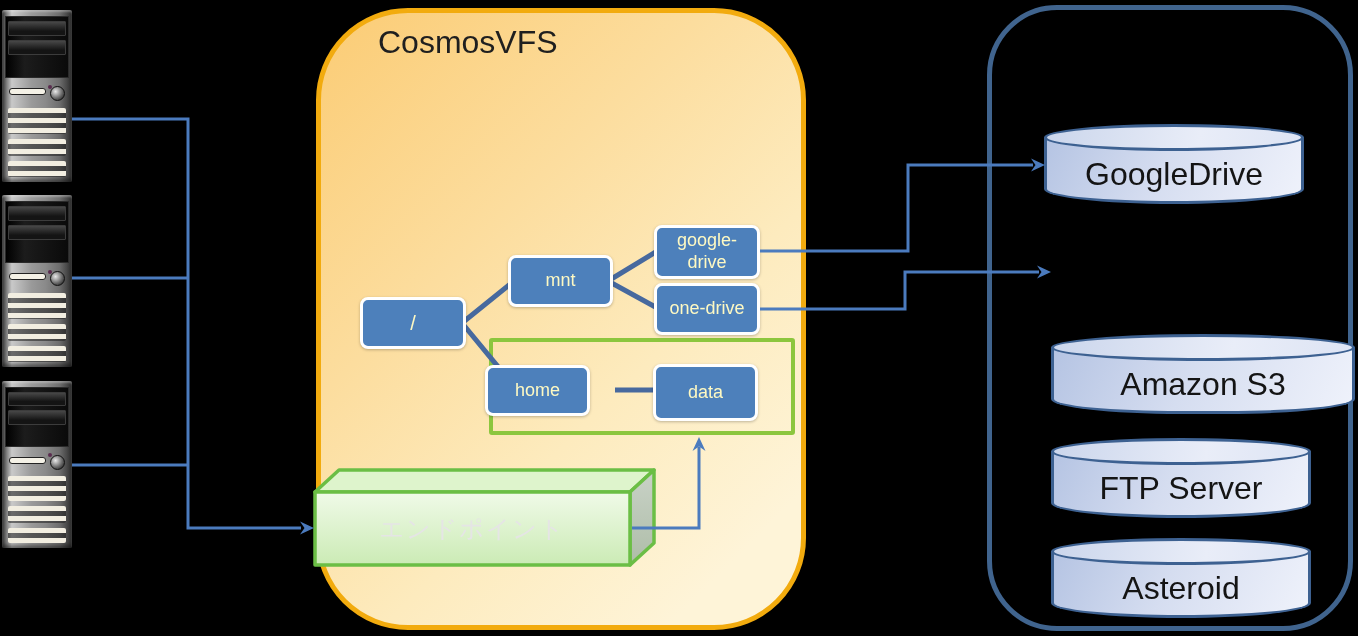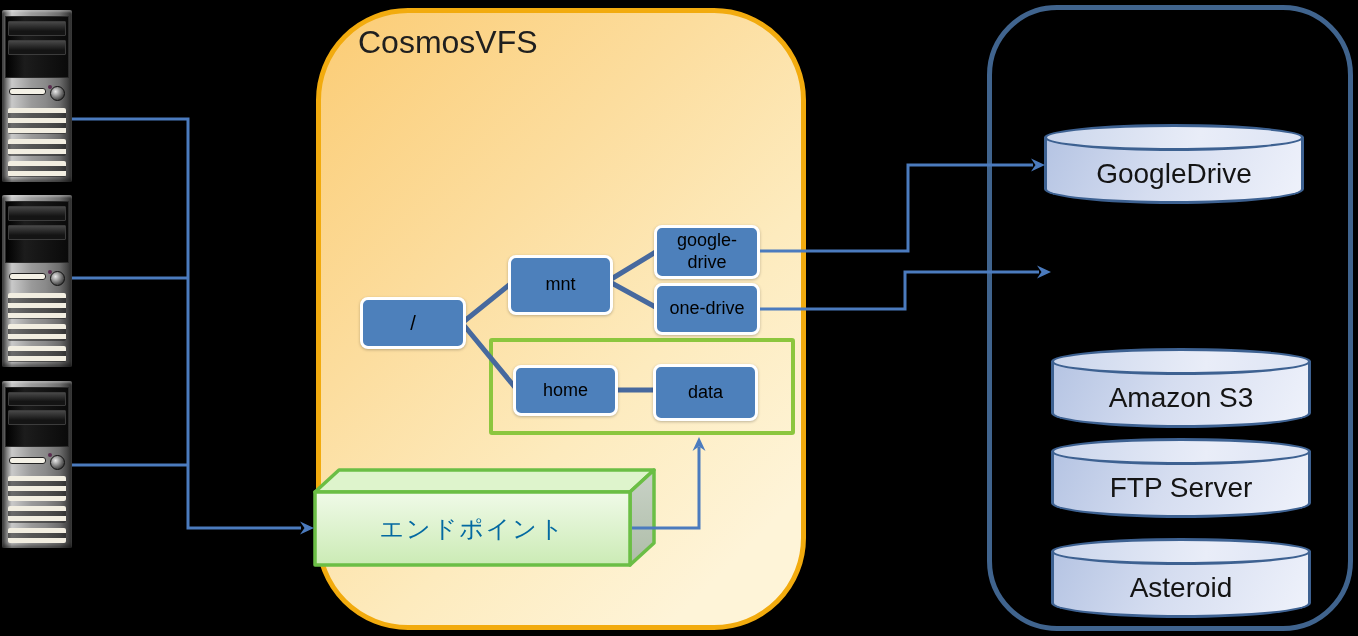--- a/index.html
+++ b/index.html
@@ -7,47 +7,47 @@
     position:relative;width:1358px;height:636px;background:#000;overflow:hidden;
     font-family:"Liberation Sans","DejaVu Sans",sans-serif;
   }
   
   .vfs-box{
     position:absolute;left:316px;top:8px;width:490px;height:622px;box-sizing:border-box;
     border:5px solid #F2AB0E;border-radius:92px;
     background:linear-gradient(135deg,#FBCC75 0%,#FCDD9E 35%,#FDEBBE 62%,#FEF4D8 88%);
   }
   .vfs-title{
-    position:absolute;left:358px;top:24px;font-size:32px;color:#1F1F1F;z-index:4;
+    position:absolute;left:378px;top:24px;font-size:32px;color:#1F1F1F;z-index:4;
   }
   
   .node{
     position:absolute;box-sizing:border-box;z-index:4;
     background:#4D80BB;border:3px solid #FFFFFF;border-radius:8px;
-    color:#000000;display:flex;align-items:center;justify-content:center;text-align:center;
+    color:#fef9c3;display:flex;align-items:center;justify-content:center;text-align:center;
     font-size:18px;line-height:1.2;box-shadow:0 1px 3px rgba(0,0,0,.25);
     padding:0 6px;word-break:break-word;
   }
   #node-root  {left:360px;top:297px;width:106px;height:52px;font-size:20px;}
-  #node-mnt   {left:508px;top:255px;width:105px;height:60px;}
+  #node-mnt   {left:508px;top:255px;width:105px;height:52px;}
   #node-google{left:654px;top:225px;width:106px;height:54px;}
   #node-one   {left:654px;top:283px;width:106px;height:52px;padding:8px 2px;}
-  #node-home  {left:513px;top:365px;width:105px;height:51px;}
+  #node-home  {left:485px;top:365px;width:105px;height:51px;}
   #node-data  {left:653px;top:364px;width:105px;height:57px;}
   
   .group-box{
     position:absolute;left:489px;top:338px;width:306px;height:97px;box-sizing:border-box;
     border:4px solid #8CC63E;border-radius:3px;z-index:2;
   }
   
   .endpoint{position:absolute;left:313px;top:468px;width:344px;height:100px;z-index:4;}
   .endpoint-label{
     position:absolute;left:2px;top:24px;width:315px;height:73px;
     display:flex;align-items:center;justify-content:center;
-    font-size:24px;color:#0369a1;letter-spacing:2px;
+    font-size:24px;color:#e5e5e5;letter-spacing:2px;
   }
   
   .panel{
     position:absolute;left:987px;top:5px;width:366px;height:626px;box-sizing:border-box;
     border:5px solid #40648E;border-radius:70px;background:transparent;z-index:1;
   }
   
   .cyl{position:absolute;width:260px;height:80px;z-index:4;}
   .cyl-body{
     position:absolute;left:0;top:13px;width:100%;height:67px;box-sizing:border-box;
@@ -56,21 +56,21 @@
     background:linear-gradient(115deg,#B5C4E3 0%,#D5DDF0 45%,#EFF2FB 100%);
   }
   .cyl-top{
     position:absolute;left:0;top:0;width:100%;height:27px;box-sizing:border-box;
     border:3px solid #3D6191;border-radius:50%;
     background:linear-gradient(100deg,#CBD6EC 0%,#E9EDF8 60%,#DDE4F4 100%);
   }
   .cyl-label{
     position:absolute;left:0;top:22px;width:100%;height:56px;
     display:flex;align-items:center;justify-content:center;
-    font-size:28px;color:#141414;z-index:3;
+    font-size:32px;color:#141414;z-index:3;
   }
   
   .server{
     position:absolute;left:2px;width:70px;height:172px;border-radius:2px;
     background:linear-gradient(90deg,#3B3B3B 0%,#C9C9C9 14%,#9A9A9A 42%,#8A8A8A 62%,#6E6E6E 82%,#2F2F2F 100%);
     box-shadow:inset 0 2px 2px rgba(255,255,255,.3), inset 0 -3px 4px rgba(0,0,0,.5);
   }
   .srv-top{
     position:absolute;left:4%;right:4%;top:3.5%;height:36%;
     background:linear-gradient(90deg,#000,#1C1C1C 30%,#0A0A0A);
@@ -189,21 +189,21 @@
     <div class="endpoint-label">エンドポイント</div>
   </div>
 
   <div class="panel"></div>
 
   <div class="cyl" style="left:1044px;top:124px;">
     <div class="cyl-body"></div>
     <div class="cyl-top"></div>
     <div class="cyl-label">GoogleDrive</div>
   </div>
-  <div class="cyl" style="left:1051px;top:348px;">
+  <div class="cyl" style="left:1051px;top:334px;padding-left:44px;">
     <div class="cyl-body"></div>
     <div class="cyl-top"></div>
     <div class="cyl-label">Amazon S3</div>
   </div>
   <div class="cyl" style="left:1051px;top:538px;">
     <div class="cyl-body"></div>
     <div class="cyl-top"></div>
     <div class="cyl-label">Asteroid</div>
   </div>
   <div class="cyl" style="left:1051px;top:438px;">

